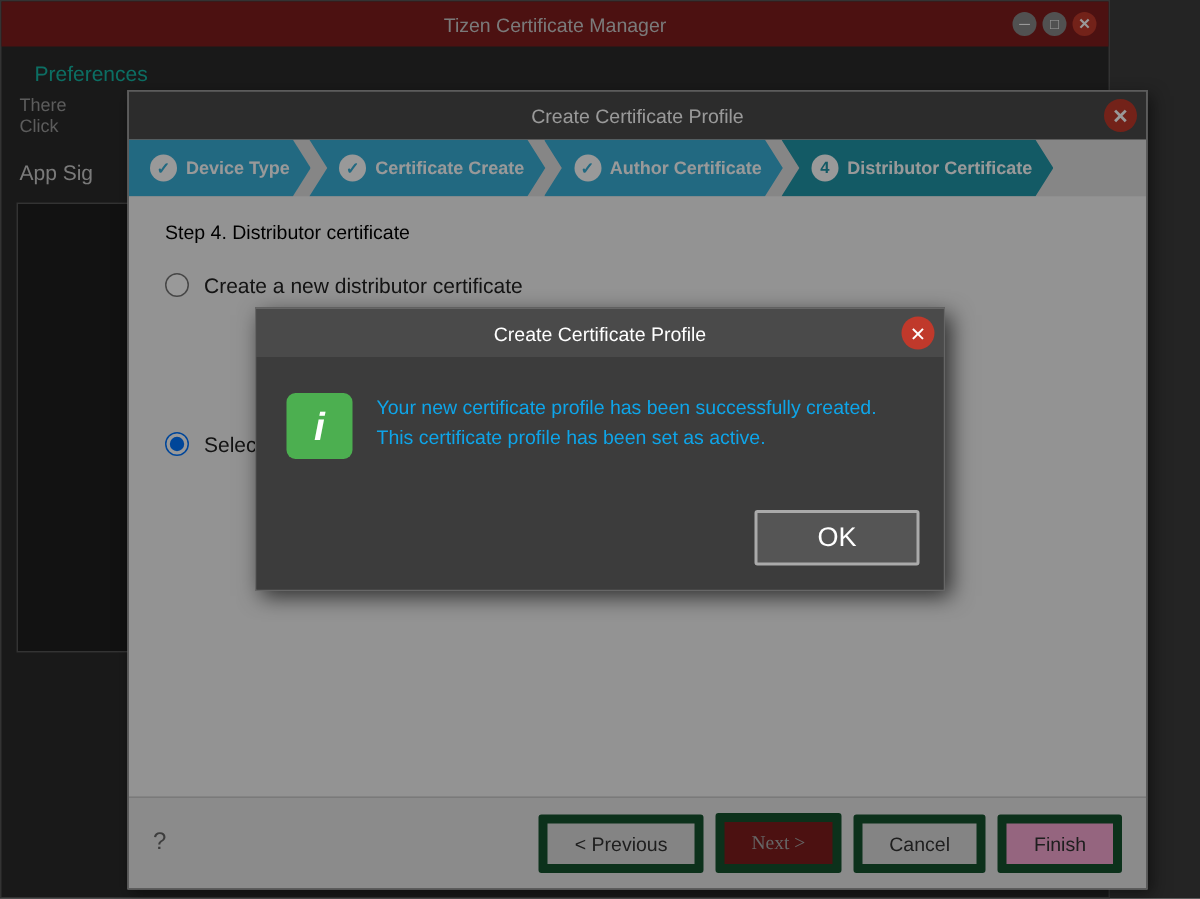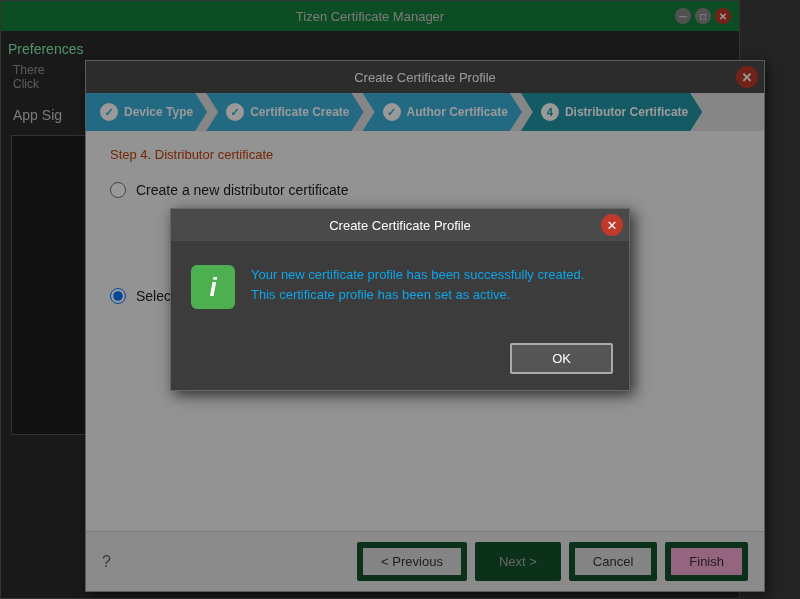--- a/index.html
+++ b/index.html
@@ -16,21 +16,21 @@
     .main-window {
       position: absolute;
       top: 0; left: 0;
       width: 740px;
       height: 599px;
       background: #2b2b2b;
       border: 1px solid #555;
     }
 
     .main-titlebar {
-      background: #15803d;
+      background: #7f1d1d;
       height: 30px;
       display: flex;
       align-items: center;
       justify-content: center;
       color: #ccc;
       font-size: 13px;
       position: relative;
     }
 
     .main-titlebar .win-controls {
@@ -50,23 +50,23 @@
       font-size: 10px;
       cursor: pointer;
       color: #fff;
     }
 
     .win-btn.minimize { background: #888; }
     .win-btn.maximize { background: #888; }
     .win-btn.close { background: #c0392b; font-weight: bold; }
 
     .preferences-label {
-      color: #86efac;
+      color: #14b8a6;
       font-size: 14px;
-      padding: 10px 7px 6px;
+      padding: 10px 22px 6px;
     }
 
     .pref-text {
       padding: 0 12px;
       font-size: 12px;
       color: #999;
     }
 
     .app-sig-label {
       color: #ccc;
@@ -178,21 +178,21 @@
 
     
     .cert-dialog-body {
       padding: 16px 24px;
       background: #f5f5f5;
       min-height: 400px;
     }
 
     .step-subtitle {
       font-size: 13px;
-      color: #c2410c;
+      color: #000000;
       margin-bottom: 20px;
     }
 
     .radio-option {
       display: flex;
       align-items: center;
       margin-bottom: 16px;
       font-size: 14px;
       color: #222;
     }
@@ -227,21 +227,22 @@
       border: 6px solid #14532d;
       background: #ddd;
       font-size: 13px;
       cursor: pointer;
       border-radius: 2px;
       color: #333;
     }
 
     .footer-btn:disabled, .footer-btn.disabled {
       color: #aaa;
-      background: #14532d;
+      background: #7f1d1d;
+      font-family: Liberation Serif, serif;
     }
 
     .footer-btn.primary {
       background: #f9a8d4;
       color: #333;
     }
 
     
     .overlay {
       position: absolute;
@@ -325,21 +326,21 @@
       justify-content: flex-end;
       padding: 10px 16px 16px;
       background: #3c3c3c;
     }
 
     .ok-btn {
       padding: 6px 40px;
       border: 2px solid #aaa;
       background: #555;
       color: #fff;
-      font-size: 13px;
+      font-size: 18px;
       cursor: pointer;
       border-radius: 2px;
     }
   </style>
 </head>
 <body>
 
 <div class="main-window">
   <div class="main-titlebar">
     <span>Tizen Certificate Manager</span>

